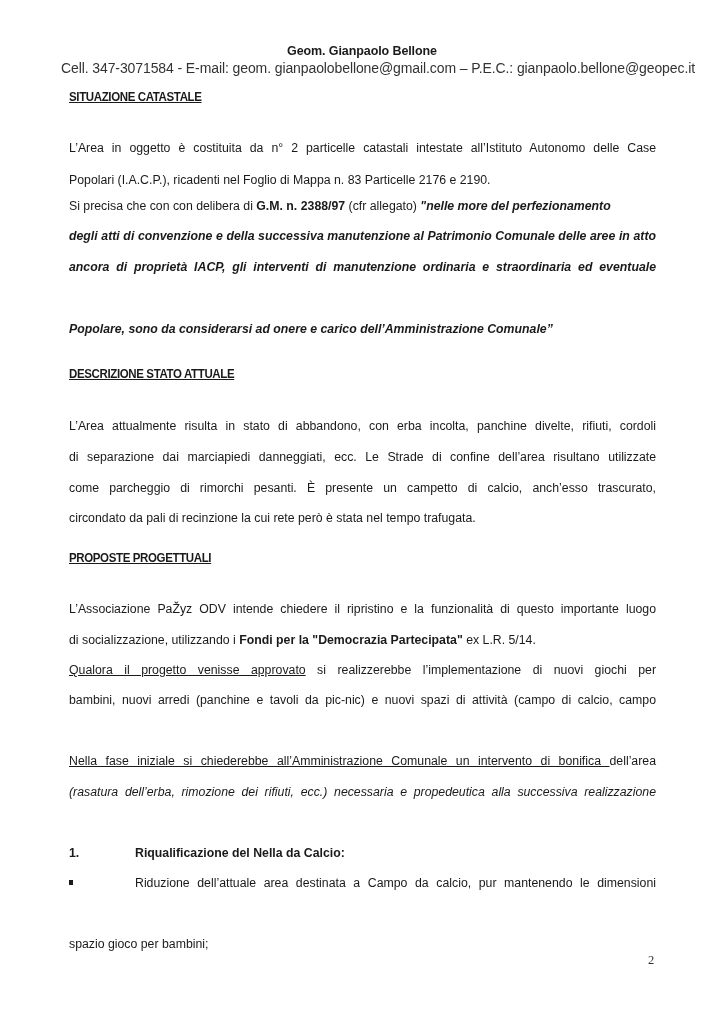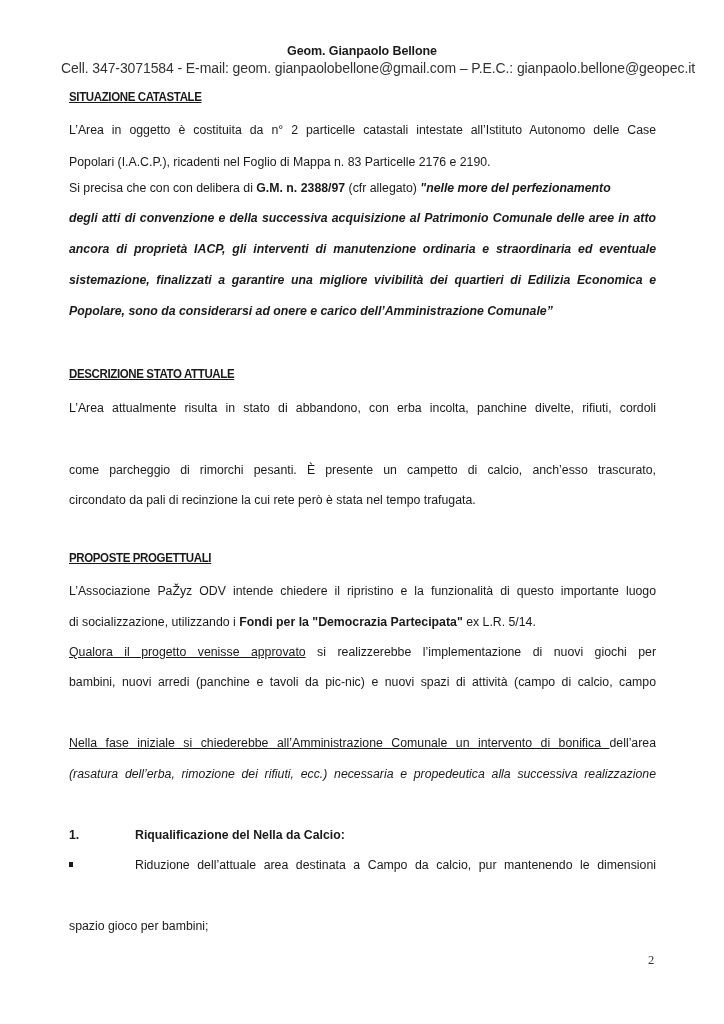--- a/index.html
+++ b/index.html
@@ -16,21 +16,21 @@
       position: absolute; top: 60px; left: 16px; width: 724px; text-align: center;
       font-size: 14px; color: #333; letter-spacing: -0.1px;
     }
     .h {
       position: absolute; left: 69px; font-size: 12.5px; font-weight: bold;
       text-decoration: underline; letter-spacing: -0.4px;
       transform: scaleX(0.92); transform-origin: left center;
     }
     .line {
       position: absolute; left: 69px; width: 587px; font-size: 12.3px;
-      white-space: nowrap; line-height: 16px;
+      white-space: nowrap; line-height: 16px; margin-top: 18px;
     }
     .j { text-align: justify; text-align-last: justify; }
     .b { font-weight: bold; }
     .bi { font-weight: bold; font-style: italic; }
     .u { text-decoration: underline; }
     .num { display: inline-block; width: 66px; font-weight: bold; }
     .bul { display: inline-block; width: 66px; }
     .bul .sq { display: inline-block; width: 4px; height: 5px; background: #1a1a1a; vertical-align: 2px; }
     .pagenum {
       position: absolute; top: 953px; left: 648px; font-family: "Liberation Serif", serif;
@@ -44,27 +44,27 @@
 
   <div class="hdr-name">Geom. Gianpaolo Bellone</div>
   <div class="hdr-contact">Cell. 347-3071584   -   E-mail: geom. gianpaolobellone@gmail.com – P.E.C.: gianpaolo.bellone@geopec.it</div>
 
   <div class="h" style="top:90px;">SITUAZIONE CATASTALE</div>
   <div class="line j" style="top:122px;">L’Area in oggetto è costituita da n° 2 particelle catastali intestate all’Istituto Autonomo delle Case</div>
   <div class="line" style="top:154px;">Popolari (I.A.C.P.), ricadenti nel Foglio di Mappa n. 83 Particelle 2176 e 2190.</div>
   <div class="line" style="top:180px;">
     <span>Si precisa che con con delibera di </span><span class="b">G.M. n. 2388/97</span><span> (cfr allegato) </span><span class="bi">"nelle more del perfezionamento</span>
   </div>
-  <div class="line j bi" style="top:210px;">degli atti di convenzione e della successiva acquisizione al Patrimonio Comunale delle aree in atto</div>
+  <div class="line j bi" style="top:210px;">degli atti di convenzione e della successiva manutenzione al Patrimonio Comunale delle aree in atto</div>
   <div class="line j bi" style="top:241px;">ancora di proprietà IACP, gli interventi di manutenzione ordinaria e straordinaria ed eventuale</div>
-  <div class="line j bi" style="top:272px;">sistemazione, finalizzati a garantire una migliore vivibilità dei quartieri di Edilizia Economica e</div>
   <div class="line bi" style="top:303px;">Popolare, sono da considerarsi ad onere e carico dell’Amministrazione Comunale”</div>
 
   <div class="h" style="top:367px;">DESCRIZIONE STATO ATTUALE</div>
   <div class="line j" style="top:400px;">L’Area attualmente risulta in stato di abbandono, con erba incolta, panchine divelte, rifiuti, cordoli</div>
+  <div class="line j" style="top:431px;">di separazione dai marciapiedi danneggiati, ecc. Le Strade di confine dell’area risultano utilizzate</div>
   <div class="line j" style="top:462px;">come parcheggio di rimorchi pesanti. È presente un campetto di calcio, anch’esso trascurato,</div>
   <div class="line" style="top:492px;">circondato da pali di recinzione la cui rete però è stata nel tempo trafugata.</div>
 
   <div class="h" style="top:551px;">PROPOSTE PROGETTUALI</div>
   <div class="line j" style="top:583px;">L’Associazione PaŽyz ODV intende chiedere il ripristino e la funzionalità di questo importante luogo</div>
   <div class="line" style="top:614px;">
     <span>di socializzazione, utilizzando i </span><span class="b">Fondi per la "Democrazia Partecipata"</span><span> ex L.R. 5/14.</span>
   </div>
   <div class="line j" style="top:644px;">
     <span class="u">Qualora il progetto venisse approvato</span><span> si realizzerebbe l’implementazione di nuovi giochi per</span>

